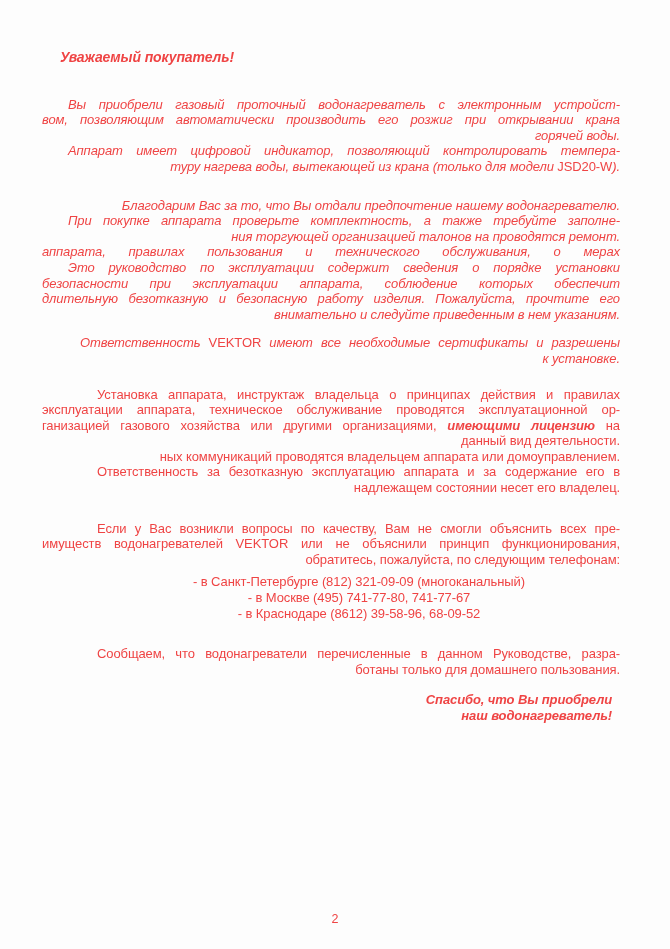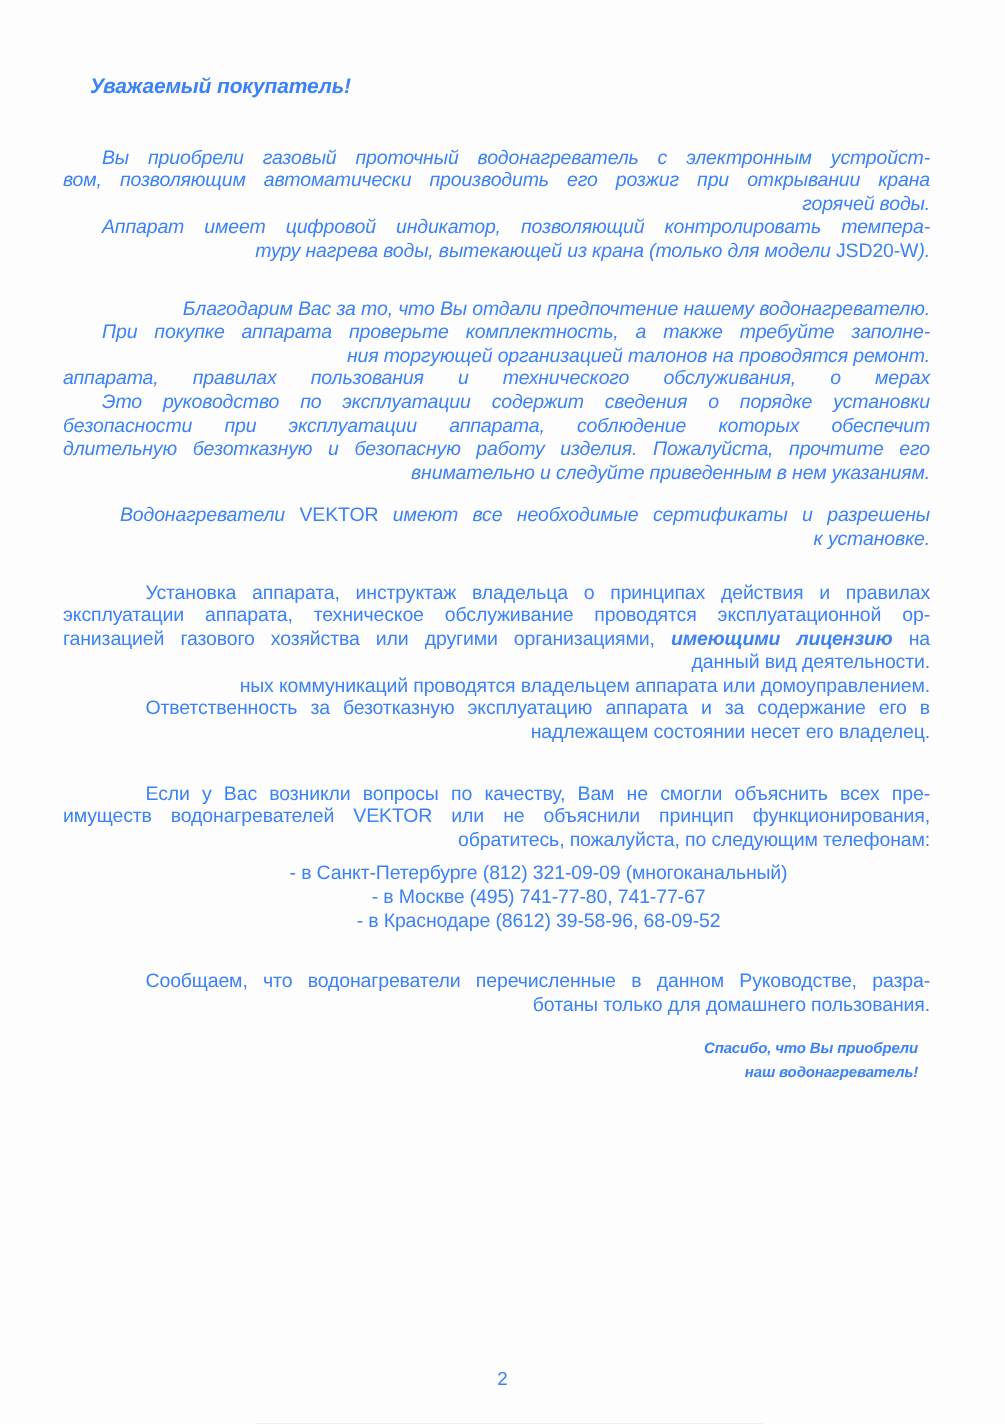--- a/index.html
+++ b/index.html
@@ -7,21 +7,21 @@
     padding: 0;
     background: #e8e8e8;
   }
   .page {
     position: relative;
     width: 670px;
     height: 949px;
     margin: 0 auto;
     background: #fdfdfd;
     overflow: hidden;
-    color: #3b82f6;
+    color: #ef4444;
     font-family: "Liberation Sans", "DejaVu Sans", sans-serif;
     font-size: 13px;
     line-height: 15.6px;
     letter-spacing: -0.1px;
   }
   .content {
     position: absolute;
     top: 50px;
     left: 42px;
     right: 50px;
@@ -55,21 +55,21 @@
   .gap-after-quest   { margin-bottom: 7px; }
   .gap-after-phones  { margin-bottom: 25px; }
   .gap-after-domestic{ margin-bottom: 15px; }
   .phones { padding-left: 56px; }
   .phone-line { text-align: center; }
   .closing {
     text-align: right;
     padding-right: 8px;
     font-weight: bold;
     font-style: italic;
-    font-size: 10px;
+    font-size: 13px;
   }
   .page-number {
     position: absolute;
     left: 0;
     right: 0;
     top: 912px;
     text-align: center;
     font-size: 12.5px;
     letter-spacing: 0;
   }
@@ -104,21 +104,21 @@
 
     <div class="para italic gap-after-manual">
       <div class="jl">аппарата, правилах пользования и технического обслуживания, о мерах</div>
       <div class="jl ind-i">Это руководство по эксплуатации содержит сведения о порядке установки</div>
       <div class="jl">безопасности при эксплуатации аппарата, соблюдение которых обеспечит</div>
       <div class="jl">длительную безотказную и безопасную работу изделия. Пожалуйста, прочтите его</div>
       <div class="ll">внимательно и следуйте приведенным в нем указаниям.</div>
     </div>
 
     <div class="para italic gap-after-cert">
-      <div class="jl ind-c"><span>Водонагреватели </span><span class="roman">VEKTOR</span><span> имеют все необходимые сертификаты и разрешены</span></div>
+      <div class="jl ind-c"><span>Ответственность </span><span class="roman">VEKTOR</span><span> имеют все необходимые сертификаты и разрешены</span></div>
       <div class="ll">к установке.</div>
     </div>
 
     <div class="para upright">
       <div class="jl ind-u">Установка аппарата, инструктаж владельца о принципах действия и правилах</div>
       <div class="jl">эксплуатации аппарата, техническое обслуживание проводятся эксплуатационной ор-</div>
       <div class="jl"><span>ганизацией газового хозяйства или другими организациями, </span><span class="license">имеющими лицензию</span><span> на</span></div>
       <div class="ll">данный вид деятельности.</div>
     </div>
 

